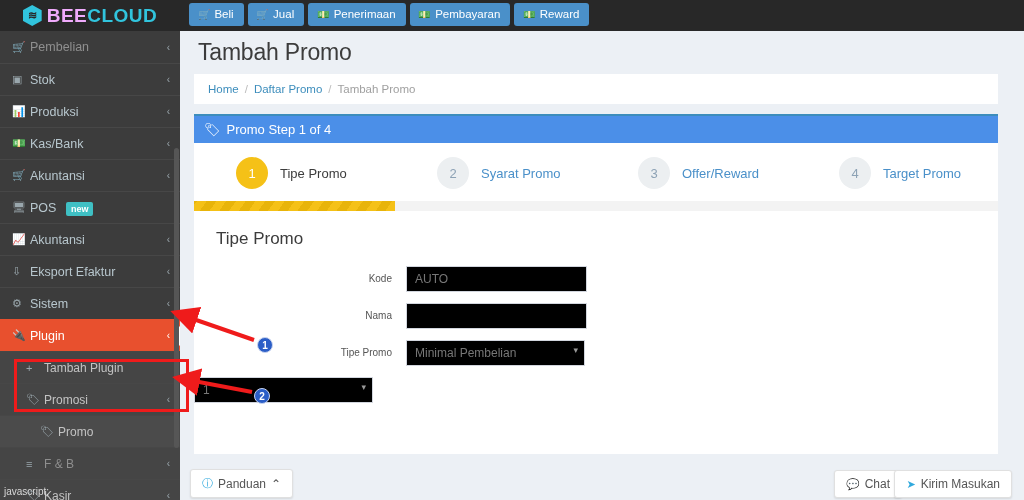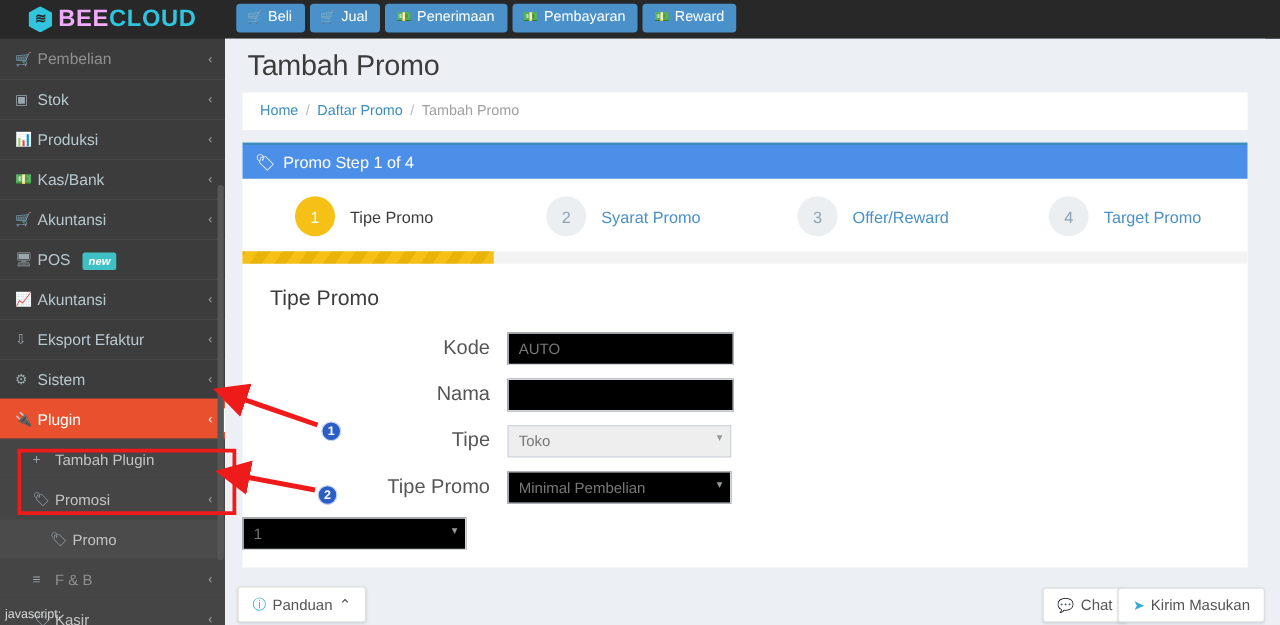--- a/index.html
+++ b/index.html
@@ -67,21 +67,20 @@
     border-bottom: 10px solid transparent;
     border-left: 10px solid #ffffff;
   }
   .nav-item.sub { background: #454545; padding-left: 26px; font-size: 12px; color: #c3c3c3; }
   .nav-item.sub2 { background: #4b4b4b; padding-left: 40px; font-size: 12px; color: #c3c3c3; }
   .nav-item.clipped { color: #8f8f8f; }
   .badge-new {
     background: #3fc0c4; color: #fff; font-size: 9px;
     padding: 2px 5px; border-radius: 2px; margin-left: 6px;
     font-weight: bold;
-    font-style: italic;
   }
   .sb-track {
     position: absolute; right: 1px; top: 148px;
     width: 5px; height: 300px; background: #565656; border-radius: 3px;
   }
   .status-js {
     position: absolute; left: 4px; bottom: 3px;
     color: #d8d8d8; font-size: 10px;
   }
 
@@ -153,21 +152,21 @@
 
   .form-title {
     font-size: 17px; color: #3c3c3c; padding: 18px 0 6px 22px;
     font-weight: normal;
   }
   .form-row {
     display: flex; align-items: center; margin-top: 11px;
   }
   .form-row .flabel {
     width: 212px; text-align: right; padding-right: 14px;
-    font-size: 16px; color: #555; line-height: 1.25;
+    font-size: 10px; color: #555; line-height: 1.25;
   }
   .fctrl {
     width: 181px; height: 26px;
     border: 1px solid #d2d6de; background: #000000;
     font-size: 12px; color: #777;
     display: flex; align-items: center; padding: 0 8px;
     position: relative;
   }
   .fctrl.grey { background: #eeeeee; }
   .fctrl.sel::after {
@@ -379,24 +378,20 @@
       <div class="form-row">
         <div class="flabel">Kode</div>
         <div class="fctrl">AUTO</div>
       </div>
 
       <div class="form-row">
         <div class="flabel">Nama</div>
         <div class="fctrl"></div>
       </div>
 
-      <div class="form-row">
-        <div class="flabel">Tipe</div>
-        <div class="fctrl grey sel">Toko</div>
-      </div>
 
       <div class="form-row">
         <div class="flabel">Tipe Promo</div>
         <div class="fctrl sel">Minimal Pembelian</div>
       </div>
 
       <div class="form-row">
         <div class="fctrl sel">1</div>
       </div>
     </div>

